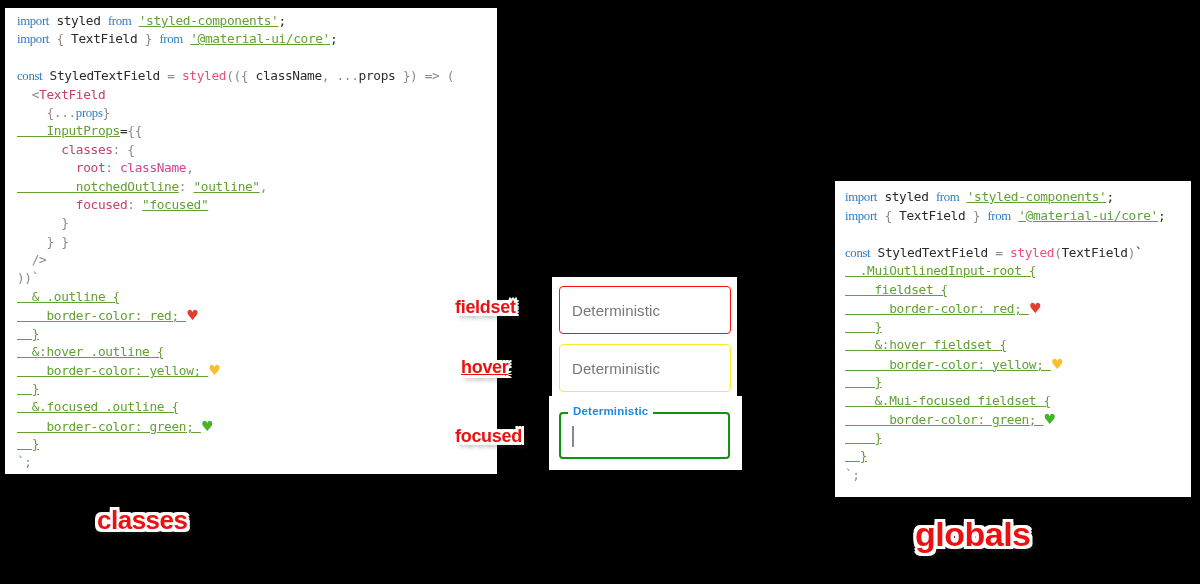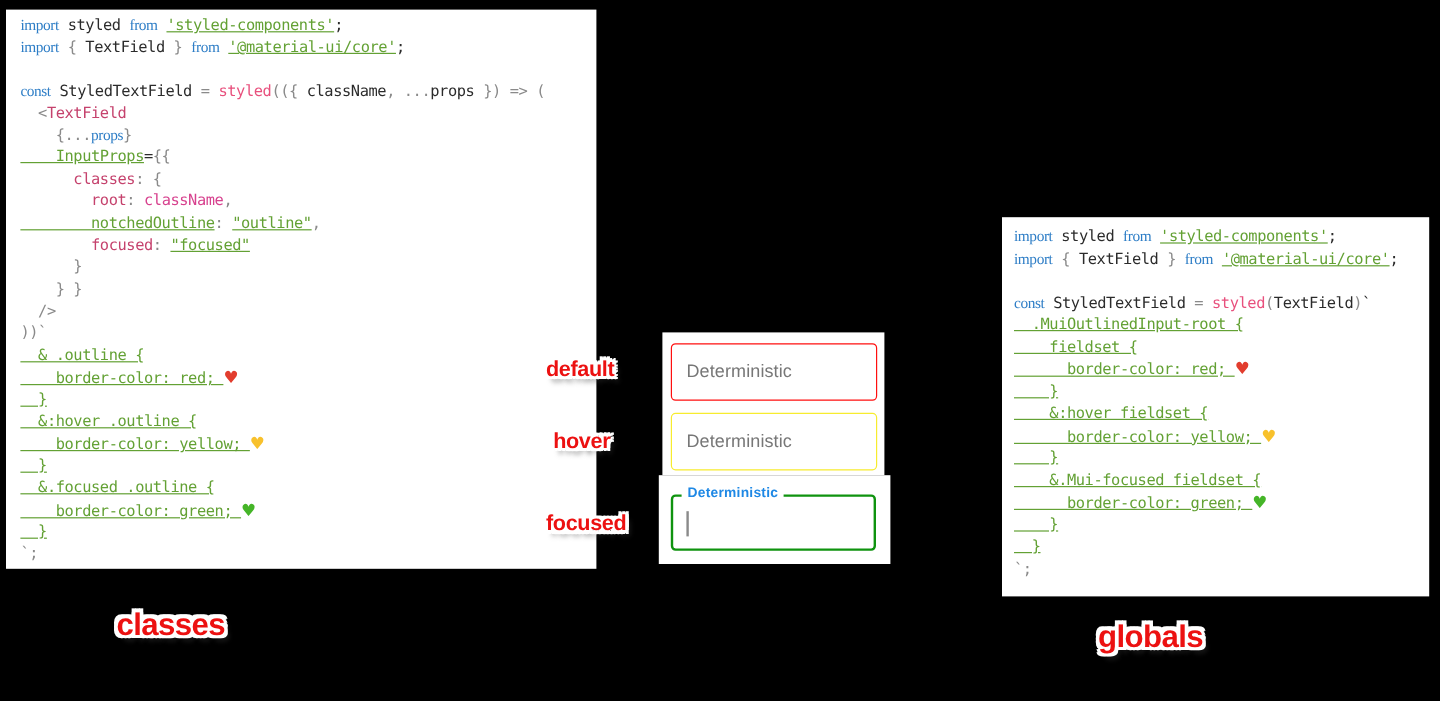--- a/index.html
+++ b/index.html
@@ -52,24 +52,24 @@
   
   .annotation { position:absolute; color:var(--annotation-red); font-weight:bold;
     text-shadow:
       -3px -3px 0 #fff, -3px 0 0 #fff, -3px 3px 0 #fff,
        0 -3px 0 #fff,  0 3px 0 #fff,
        3px -3px 0 #fff, 3px 0 0 #fff, 3px 3px 0 #fff,
       -2px -2px 0 #fff, 2px -2px 0 #fff, -2px 2px 0 #fff, 2px 2px 0 #fff,
        4px 5px 4px rgba(60,60,60,0.55);
   }
   #ann-default { left:455px; top:297px; font-size:18px; letter-spacing:-0.3px; }
-  #ann-hover   { left:461px; top:357px; font-size:18px; letter-spacing:-0.3px; }
+  #ann-hover   { left:461px; top:357px; font-size:18px; letter-spacing:-0.3px;text-decoration:underline; }
   #ann-focused { left:455px; top:426px; font-size:18px; letter-spacing:-0.3px; }
   #ann-classes { left:97px;  top:505px; font-size:26px; letter-spacing:-0.5px; }
-  #ann-globals { left:915px; top:515px; font-size:26px; letter-spacing:-0.5px; }
+  #ann-globals { left:915px; top:515px; font-size:34px; letter-spacing:-0.5px; }
 </style>
 </head>
 <body style="background: rgb(0, 0, 0);">
 
 <div class="panel" id="panel-classes">
   <div class="code"><div class="code-line"><span class="tk-kw">import</span><span class="tk-pl"> styled </span><span class="tk-kw">from</span><span class="tk-pl"> </span><span class="tk-str">'styled-components'</span><span class="tk-pl">;</span></div><div class="code-line"><span class="tk-kw">import</span><span class="tk-pun"> { </span><span class="tk-pl">TextField</span><span class="tk-pun"> } </span><span class="tk-kw">from</span><span class="tk-pl"> </span><span class="tk-str">'@material-ui/core'</span><span class="tk-pl">;</span></div><div class="code-line">&nbsp;</div><div class="code-line"><span class="tk-kw">const</span><span class="tk-pl"> StyledTextField </span><span class="tk-pun">= </span><span class="tk-fn">styled</span><span class="tk-pun">(({ </span><span class="tk-pl">className</span><span class="tk-pun">, ...</span><span class="tk-pl">props</span><span class="tk-pun"> }) </span><span class="tk-pun">=&gt; (</span></div><div class="code-line"><span class="tk-pun">  &lt;</span><span class="tk-tag">TextField</span></div><div class="code-line"><span class="tk-pun">    {...</span><span class="tk-kw">props</span><span class="tk-pun">}</span></div><div class="code-line"><span class="tk-str">    InputProps</span><span class="tk-pl">=</span><span class="tk-pun">{{</span></div><div class="code-line"><span class="tk-key">      classes</span><span class="tk-pun">: {</span></div><div class="code-line"><span class="tk-key">        root</span><span class="tk-pun">: </span><span class="tk-ref">className</span><span class="tk-pun">,</span></div><div class="code-line"><span class="tk-str">        notchedOutline</span><span class="tk-pun">: </span><span class="tk-str">"outline"</span><span class="tk-pun">,</span></div><div class="code-line"><span class="tk-key">        focused</span><span class="tk-pun">: </span><span class="tk-str">"focused"</span></div><div class="code-line"><span class="tk-pun">      }</span></div><div class="code-line"><span class="tk-pun">    } }</span></div><div class="code-line"><span class="tk-pun">  /&gt;</span></div><div class="code-line"><span class="tk-pun">))`</span></div><div class="code-line"><span class="tk-str">  &amp; .outline {</span></div><div class="code-line"><span class="tk-str">    border-color: red; </span><span class="tk-hr">♥</span></div><div class="code-line"><span class="tk-str">  }</span></div><div class="code-line"><span class="tk-str">  &amp;:hover .outline {</span></div><div class="code-line"><span class="tk-str">    border-color: yellow; </span><span class="tk-hy">♥</span></div><div class="code-line"><span class="tk-str">  }</span></div><div class="code-line"><span class="tk-str">  &amp;.focused .outline {</span></div><div class="code-line"><span class="tk-str">    border-color: green; </span><span class="tk-hg">♥</span></div><div class="code-line"><span class="tk-str">  }</span></div><div class="code-line"><span class="tk-pun">`;</span></div></div>
 </div>
 
 <div class="panel" id="panel-globals">
   <div class="code"><div class="code-line"><span class="tk-kw">import</span><span class="tk-pl"> styled </span><span class="tk-kw">from</span><span class="tk-pl"> </span><span class="tk-str">'styled-components'</span><span class="tk-pl">;</span></div><div class="code-line"><span class="tk-kw">import</span><span class="tk-pun"> { </span><span class="tk-pl">TextField</span><span class="tk-pun"> } </span><span class="tk-kw">from</span><span class="tk-pl"> </span><span class="tk-str">'@material-ui/core'</span><span class="tk-pl">;</span></div><div class="code-line">&nbsp;</div><div class="code-line"><span class="tk-kw">const</span><span class="tk-pl"> StyledTextField </span><span class="tk-pun">= </span><span class="tk-fn">styled</span><span class="tk-pun">(</span><span class="tk-pl">TextField</span><span class="tk-pun">)</span><span class="tk-pl">`</span></div><div class="code-line"><span class="tk-str">  .MuiOutlinedInput-root {</span></div><div class="code-line"><span class="tk-str">    fieldset {</span></div><div class="code-line"><span class="tk-str">      border-color: red; </span><span class="tk-hr">♥</span></div><div class="code-line"><span class="tk-str">    }</span></div><div class="code-line"><span class="tk-str">    &amp;:hover fieldset {</span></div><div class="code-line"><span class="tk-str">      border-color: yellow; </span><span class="tk-hy">♥</span></div><div class="code-line"><span class="tk-str">    }</span></div><div class="code-line"><span class="tk-str">    &amp;.Mui-focused fieldset {</span></div><div class="code-line"><span class="tk-str">      border-color: green; </span><span class="tk-hg">♥</span></div><div class="code-line"><span class="tk-str">    }</span></div><div class="code-line"><span class="tk-str">  }</span></div><div class="code-line"><span class="tk-pun">`;</span></div></div>
@@ -84,17 +84,17 @@
 
 <div class="tf" id="tf-hover">
   <span class="tf-placeholder">Deterministic</span>
 </div>
 
 <div class="tf" id="tf-focused">
   <span class="tf-float-label">Deterministic</span>
   <span class="tf-cursor"></span>
 </div>
 
-<div class="annotation" id="ann-default">default</div>
+<div class="annotation" id="ann-default">fieldset</div>
 <div class="annotation" id="ann-hover">hover</div>
 <div class="annotation" id="ann-focused">focused</div>
 <div class="annotation" id="ann-classes">classes</div>
 <div class="annotation" id="ann-globals">globals</div>
 
 </body></html>

